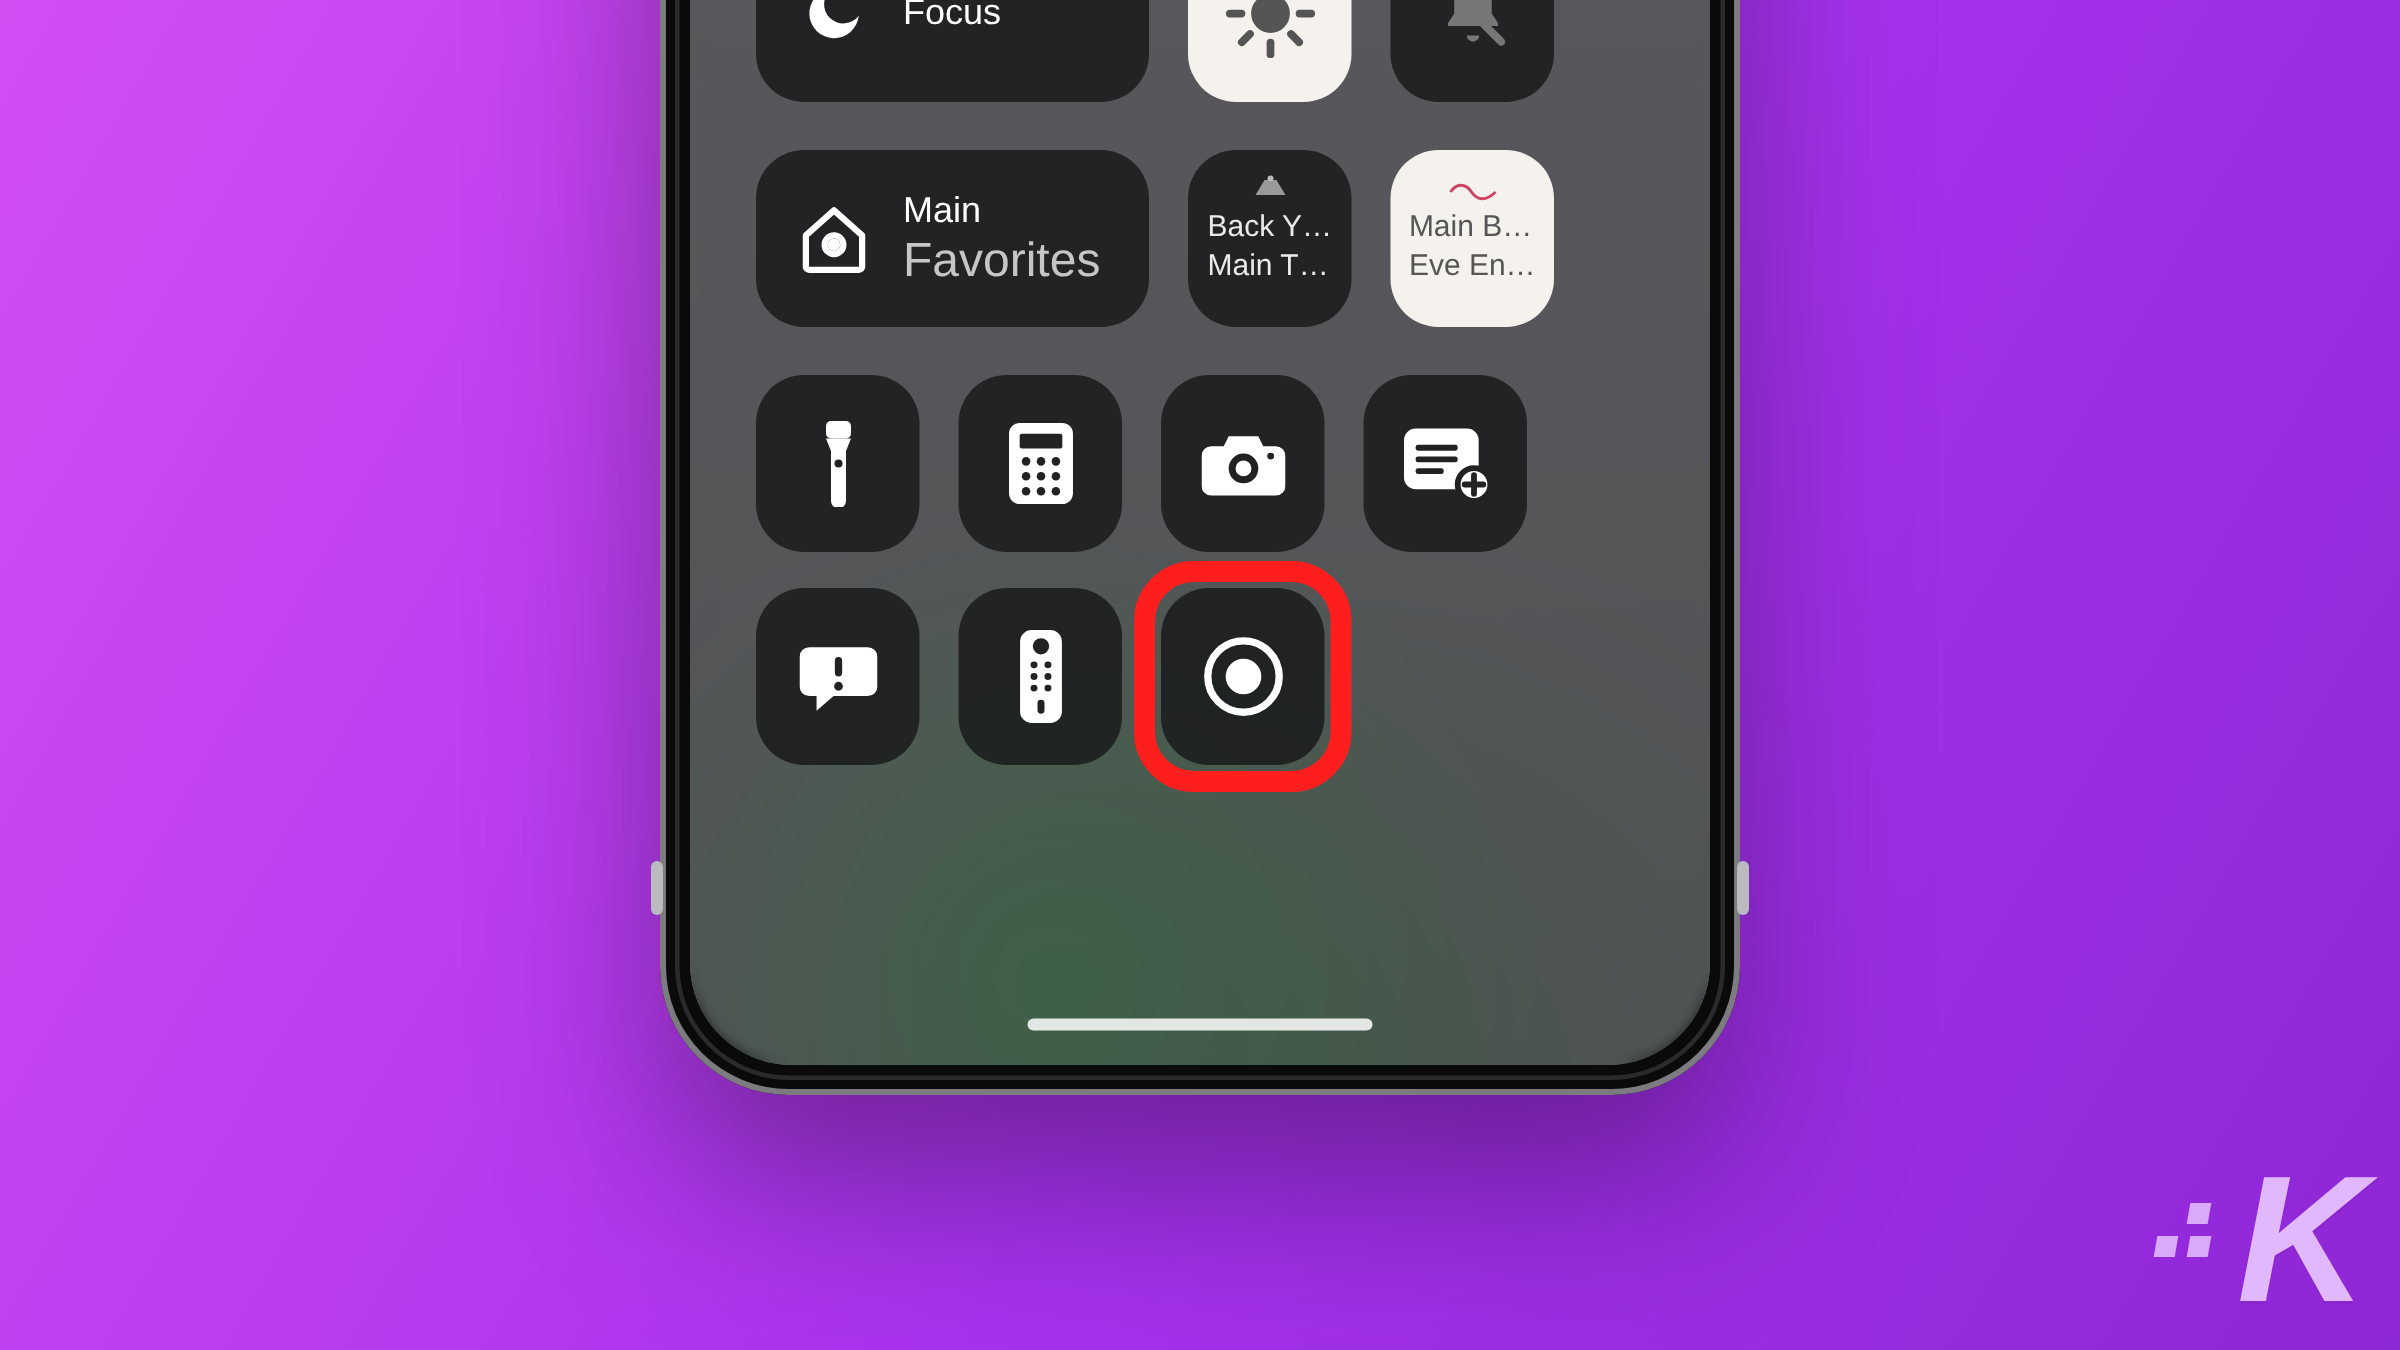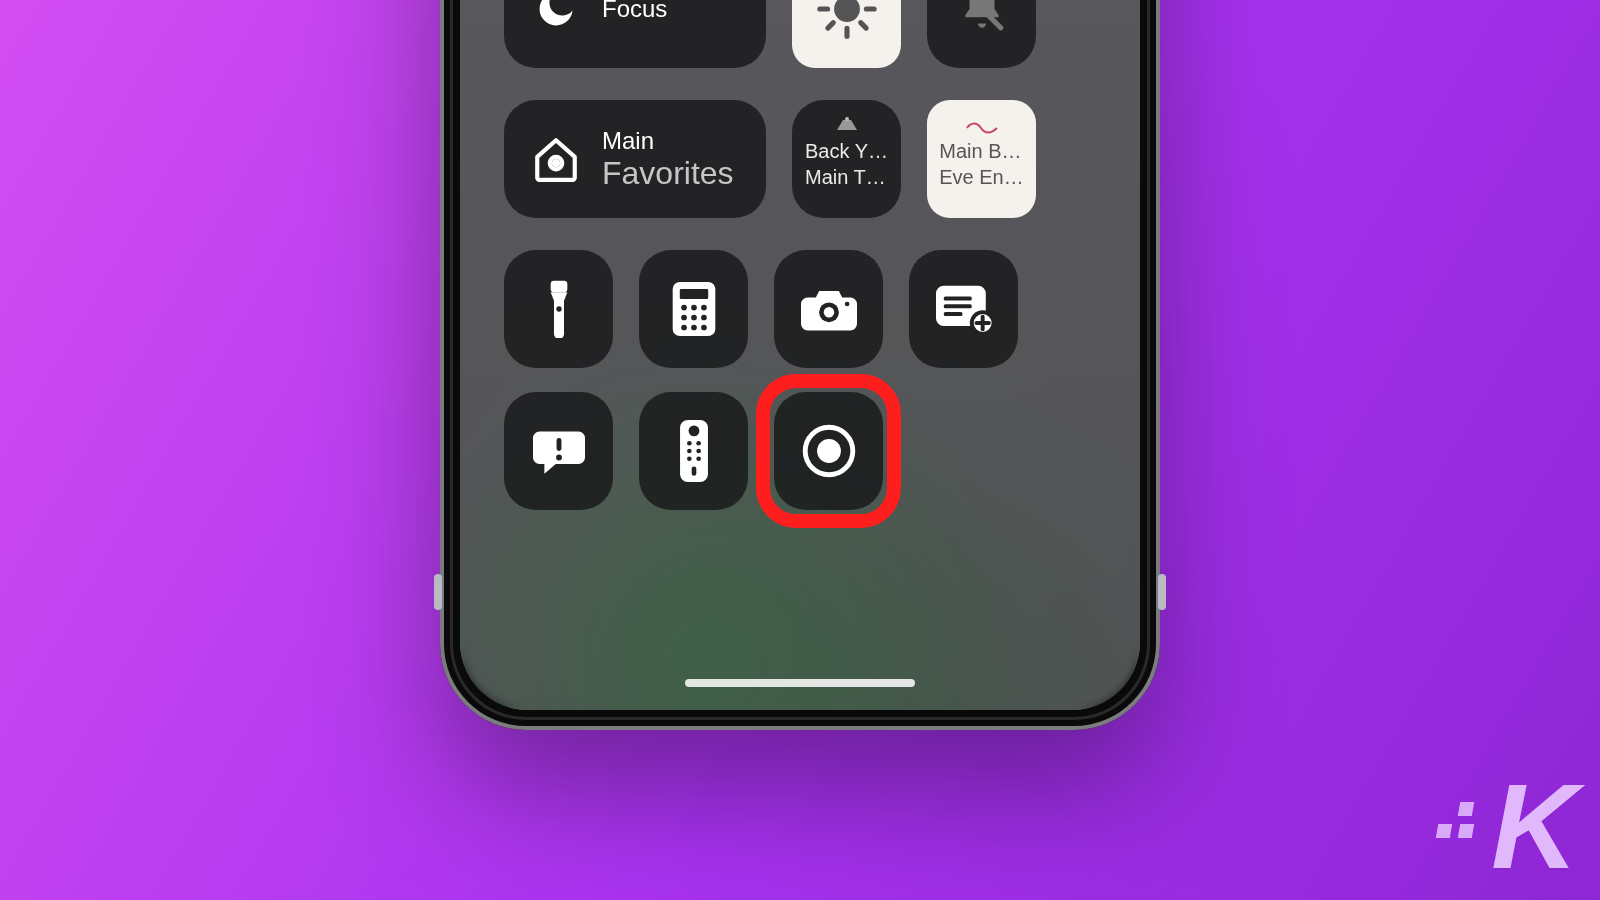--- a/index.html
+++ b/index.html
@@ -24,21 +24,21 @@
   .side-l{left:-6px;} .side-r{right:-6px;}
   .screen{position:absolute;inset:20px;border-radius:68px;overflow:hidden;
           background:radial-gradient(circle at 35% 95%, rgba(40,160,60,.55), rgba(0,0,0,0) 28%),
                      radial-gradient(circle at 64% 100%, rgba(40,120,50,.35), rgba(0,0,0,0) 30%),
                      linear-gradient(#808084,#707074);}
   .screen .blur{position:absolute;inset:0;background:rgba(60,60,64,.55);backdrop-filter:blur(4px);}
   .cc{position:absolute;inset:0;padding:0 44px;}
   .row{display:flex;gap:26px;margin-top:32px;}
   .tile{background:rgba(20,20,22,.78);border-radius:32px;color:#fff;
         display:flex;align-items:center;justify-content:center;position:relative;}
-  .tile.white{background:#f5f2ee;color:#333;border-radius:23px;}
+  .tile.white{background:#f5f2ee;color:#333;}
   .sq{width:109px;height:118px;}
   .wide{width:262px;height:118px;justify-content:flex-start;padding-left:24px;box-sizing:border-box;}
   .lbl{font-size:24px;color:#fff;}
   .lbl.sub{color:#c6c6c8;font-size:32px;margin-top:0;}
   .labels{display:flex;flex-direction:column;margin-left:18px;}
   .tile .mini{font-size:20px;line-height:1.2;color:#eaeaea;white-space:nowrap;overflow:hidden;
     text-overflow:ellipsis;max-width:98px;text-align:left;}
   .tile.white .mini{color:#555;}
   .tile .mini-wrap{display:flex;flex-direction:column;align-items:flex-start;gap:2px;margin-top:10px;}
   .home-indicator{position:absolute;bottom:23px;left:50%;transform:translateX(-50%);

